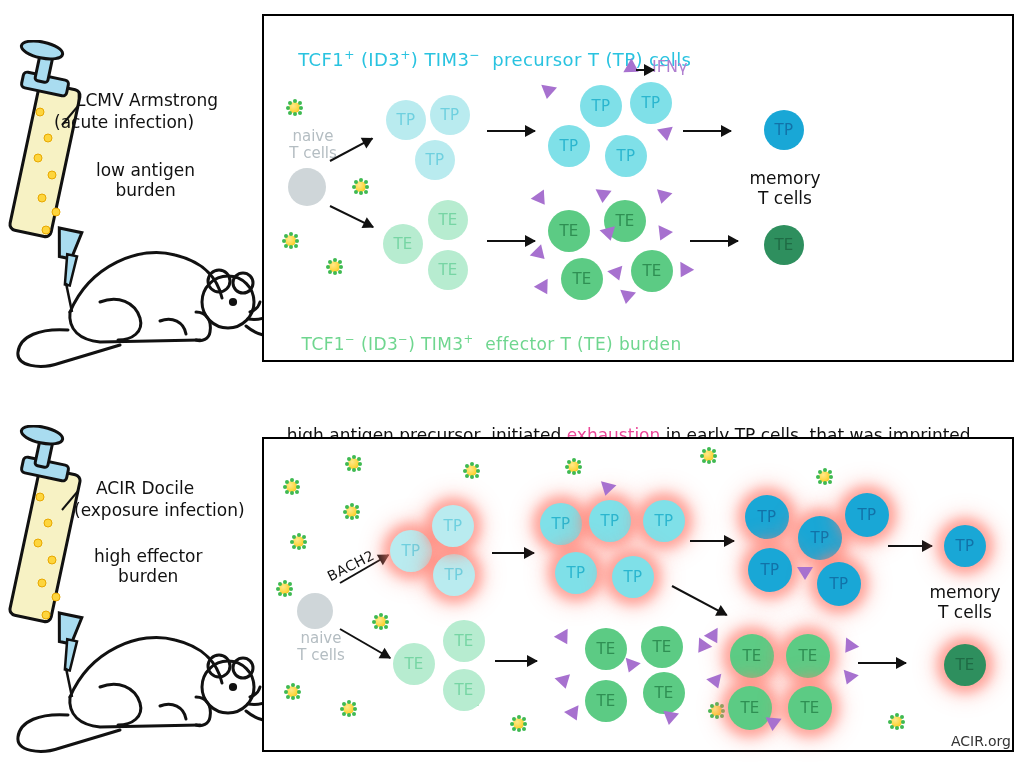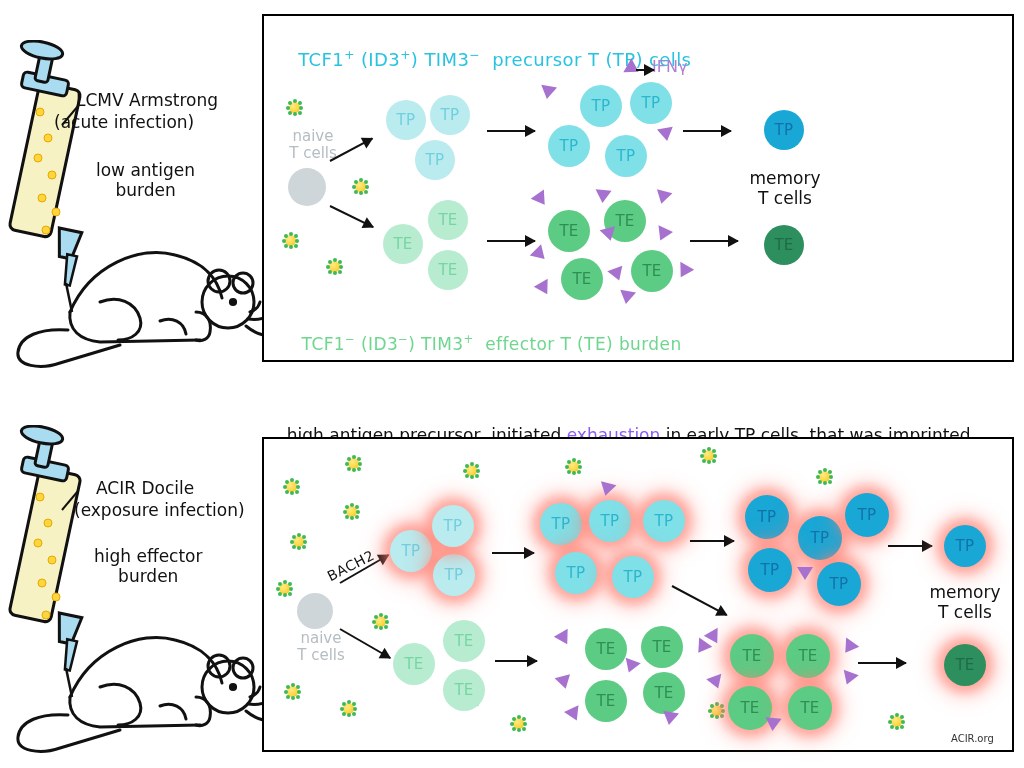--- a/index.html
+++ b/index.html
@@ -13,23 +13,23 @@
   #panel-bottom{left:262px;top:437px;width:752px;height:315px;}
 
   
   .txt{position:absolute;white-space:pre;line-height:1.18;}
   .tp-label{color:#29c3e0;font-size:18px;letter-spacing:.4px;}
   .te-label{color:#6fd68f;font-size:17px;letter-spacing:.4px;}
   .blk{color:#111;font-size:17px;}
   .blk-c{color:#111;font-size:17px;text-align:center;}
   .gray{color:#b4bdc2;font-size:15px;text-align:center;line-height:1.1;}
   .ifng{color:#b07fd0;font-size:16px;}
-  .redw{color:#8b5cf6;}
+  .redw{color:#ec4899;}
   .bach{color:#111;font-size:14px;transform:rotate(-27deg);transform-origin:left bottom;letter-spacing:.5px;}
-  .acir{color:#333;font-size:10px;}
+  .acir{color:#333;font-size:14px;}
   sup{font-size:.68em;vertical-align:super;line-height:0;}
 
   
   .cell{position:absolute;border-radius:50%;display:flex;align-items:center;
         justify-content:center;font-size:15px;letter-spacing:.3px;}
   .c-tp-pale{background:#b9ebef;color:#6fd0df;}
   .c-tp-bright{background:#7fe0e8;color:#2bb6cf;}
   .c-tp-blue{background:#19a7d6;color:#1272a8;}
   .c-te-pale{background:#b7ecd0;color:#77d5a4;}
   .c-te-green{background:#5ccb84;color:#2f8f53;}

